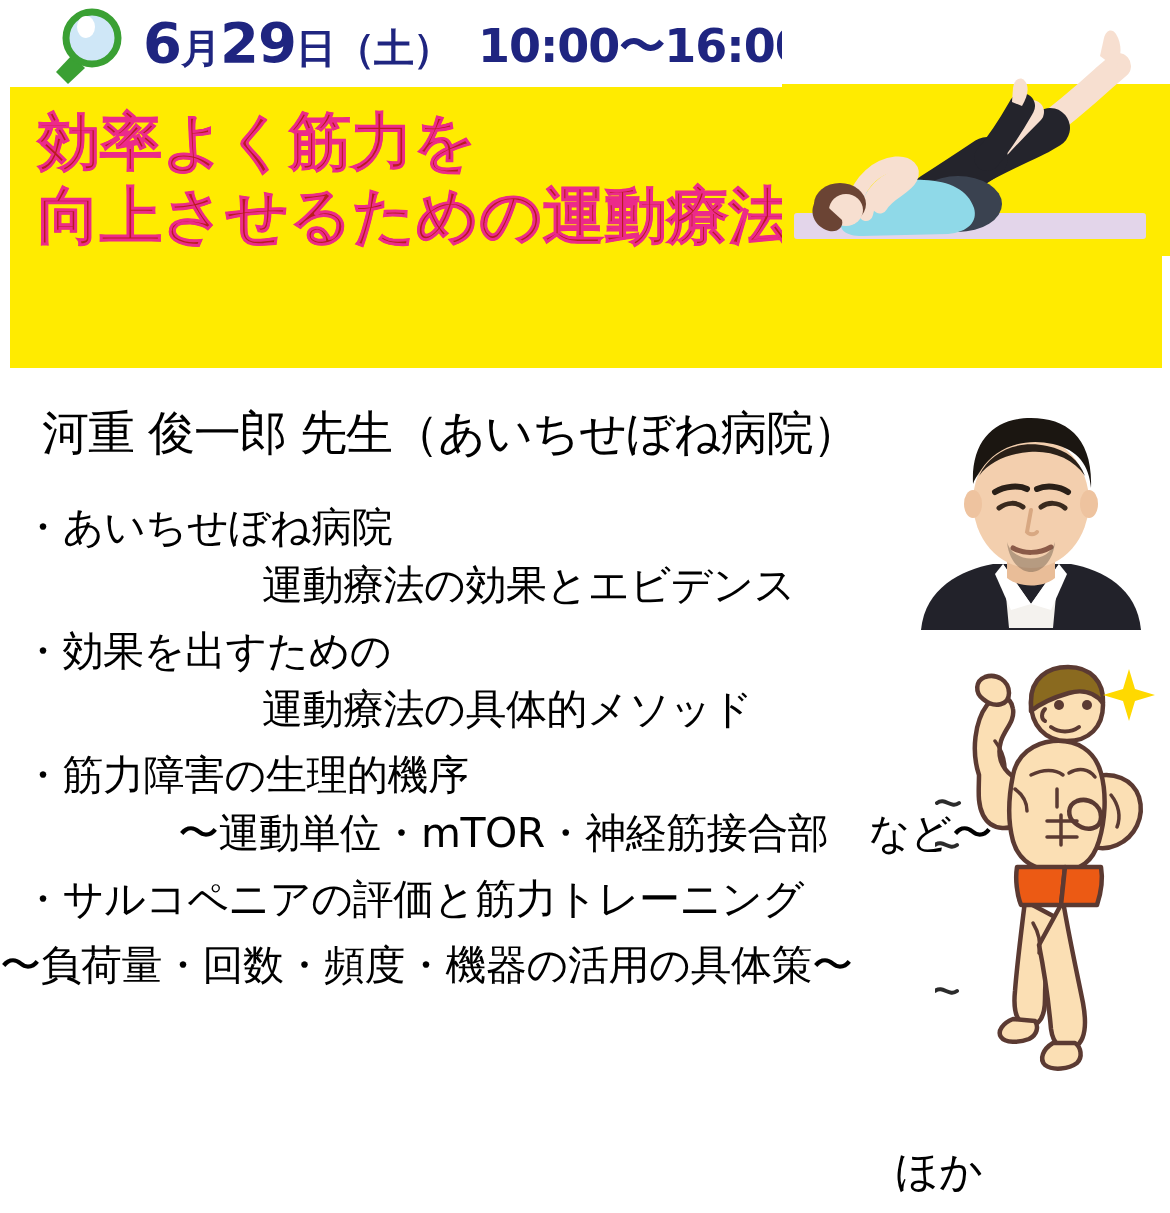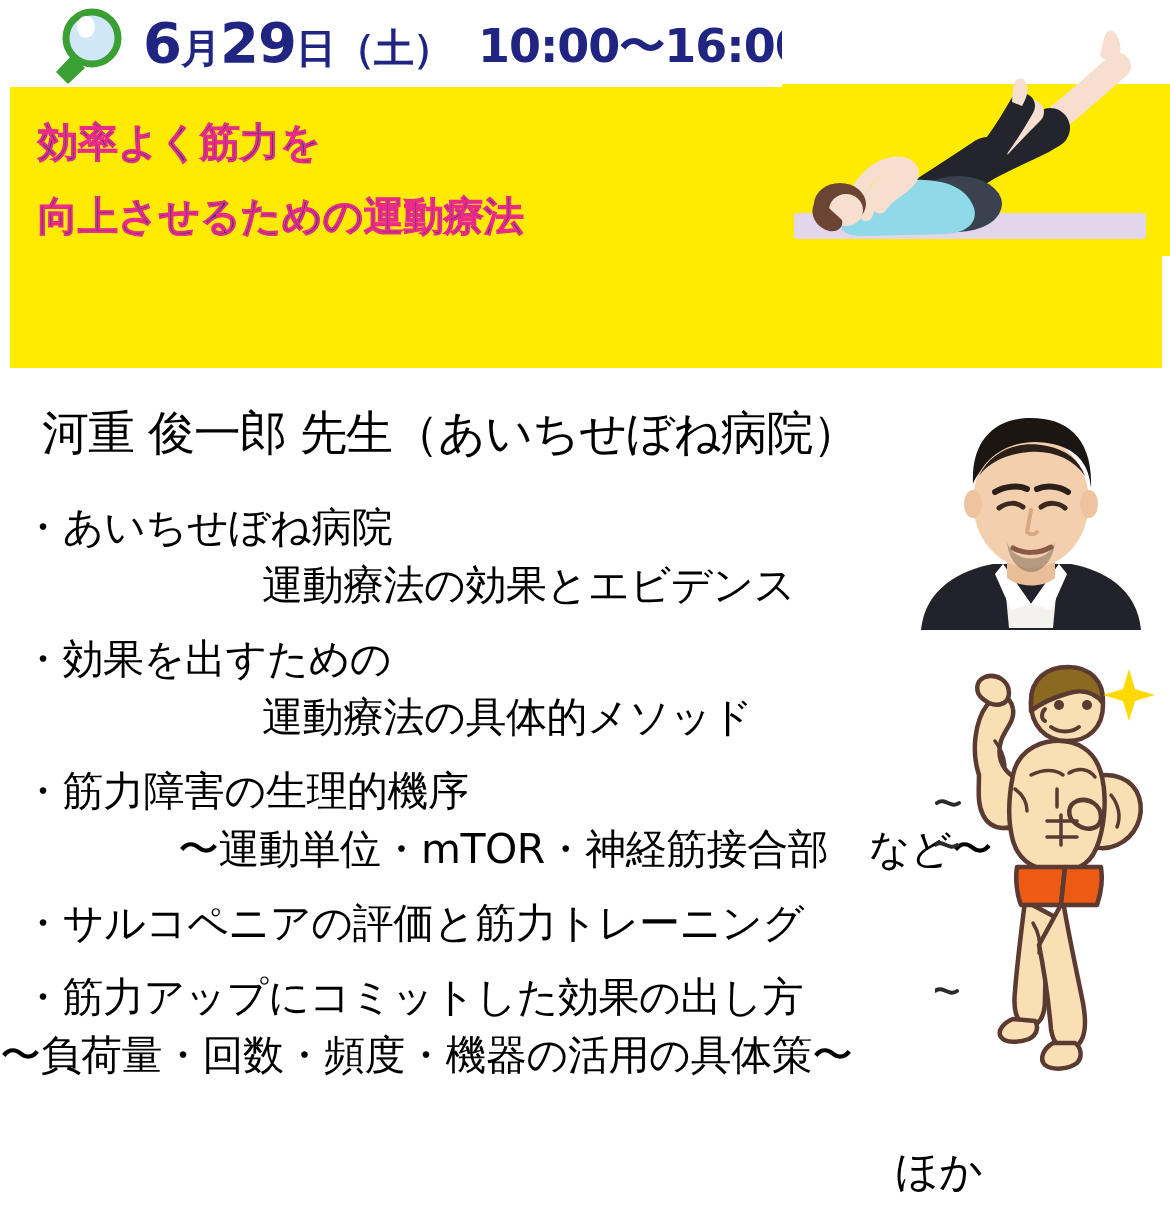--- a/index.html
+++ b/index.html
@@ -61,22 +61,22 @@
     left: 10px;
     top: 87px;
     width: 1152px;
     height: 281px;
     background: #ffeb00;
   }
   .banner-title {
     position: absolute;
     left: 28px;
     top: 18px;
-    color: #0c4a6e;
-    font-size: 40px;
+    color: #b91c1c;
+    font-size: 62px;
     font-weight: bold;
     line-height: 74px;
     letter-spacing: 0px;
     white-space: pre-line;
     -webkit-text-stroke: 1px #ec2a8a;
   }
   .banner-subtitle {
     position: absolute;
     left: 52px;
     top: 178px;
@@ -135,21 +135,21 @@
     padding-left: 22px;
   }
   .topic .line2 {
     display: block;
   }
   .t1 .line2 { padding-left: 262px; }
   .t2 .line2 { padding-left: 262px; }
   .t3 .line2 { padding-left: 178px; }
   .t5 .line2 { }
 
-  .topic.gap { margin-top: 16px; }
+  .topic.gap { margin-top: 8px; }
 
   .hoka {
     position: absolute;
     left: 895px;
     top: 1143px;
     font-size: 43px;
     color: #000000;
     letter-spacing: 0px;
   }
 
@@ -263,21 +263,20 @@
       <span class="line2">運動療法の具体的メソッド</span>
     </div>
     <div class="topic t3 gap">
       <span class="line1">・筋力障害の生理的機序</span>
       <span class="line2">〜運動単位・mTOR・神経筋接合部　など〜</span>
     </div>
     <div class="topic t4 gap">
       <span class="line1">・サルコペニアの評価と筋力トレーニング</span>
     </div>
     <div class="topic t5 gap">
-      <span class="line1">・筋力アップにコミットした効果の出し方</span>
       <span class="line2">〜負荷量・回数・頻度・機器の活用の具体策〜</span>
     </div>
   </div>
 
   <div class="hoka">ほか</div>
 
   <svg class="muscle-man" viewBox="0 0 235 430">
     <g stroke="#5b3a32" stroke-width="4.5" stroke-linecap="round" stroke-linejoin="round" fill="#fbdfb4">
 
       <path d="M44 120 C36 96 40 66 52 50 C62 38 76 40 78 54 C80 66 70 74 66 86 C62 100 66 112 76 120 C92 132 96 148 88 162 C78 178 56 176 48 160 C42 148 44 134 44 120 Z"></path>

